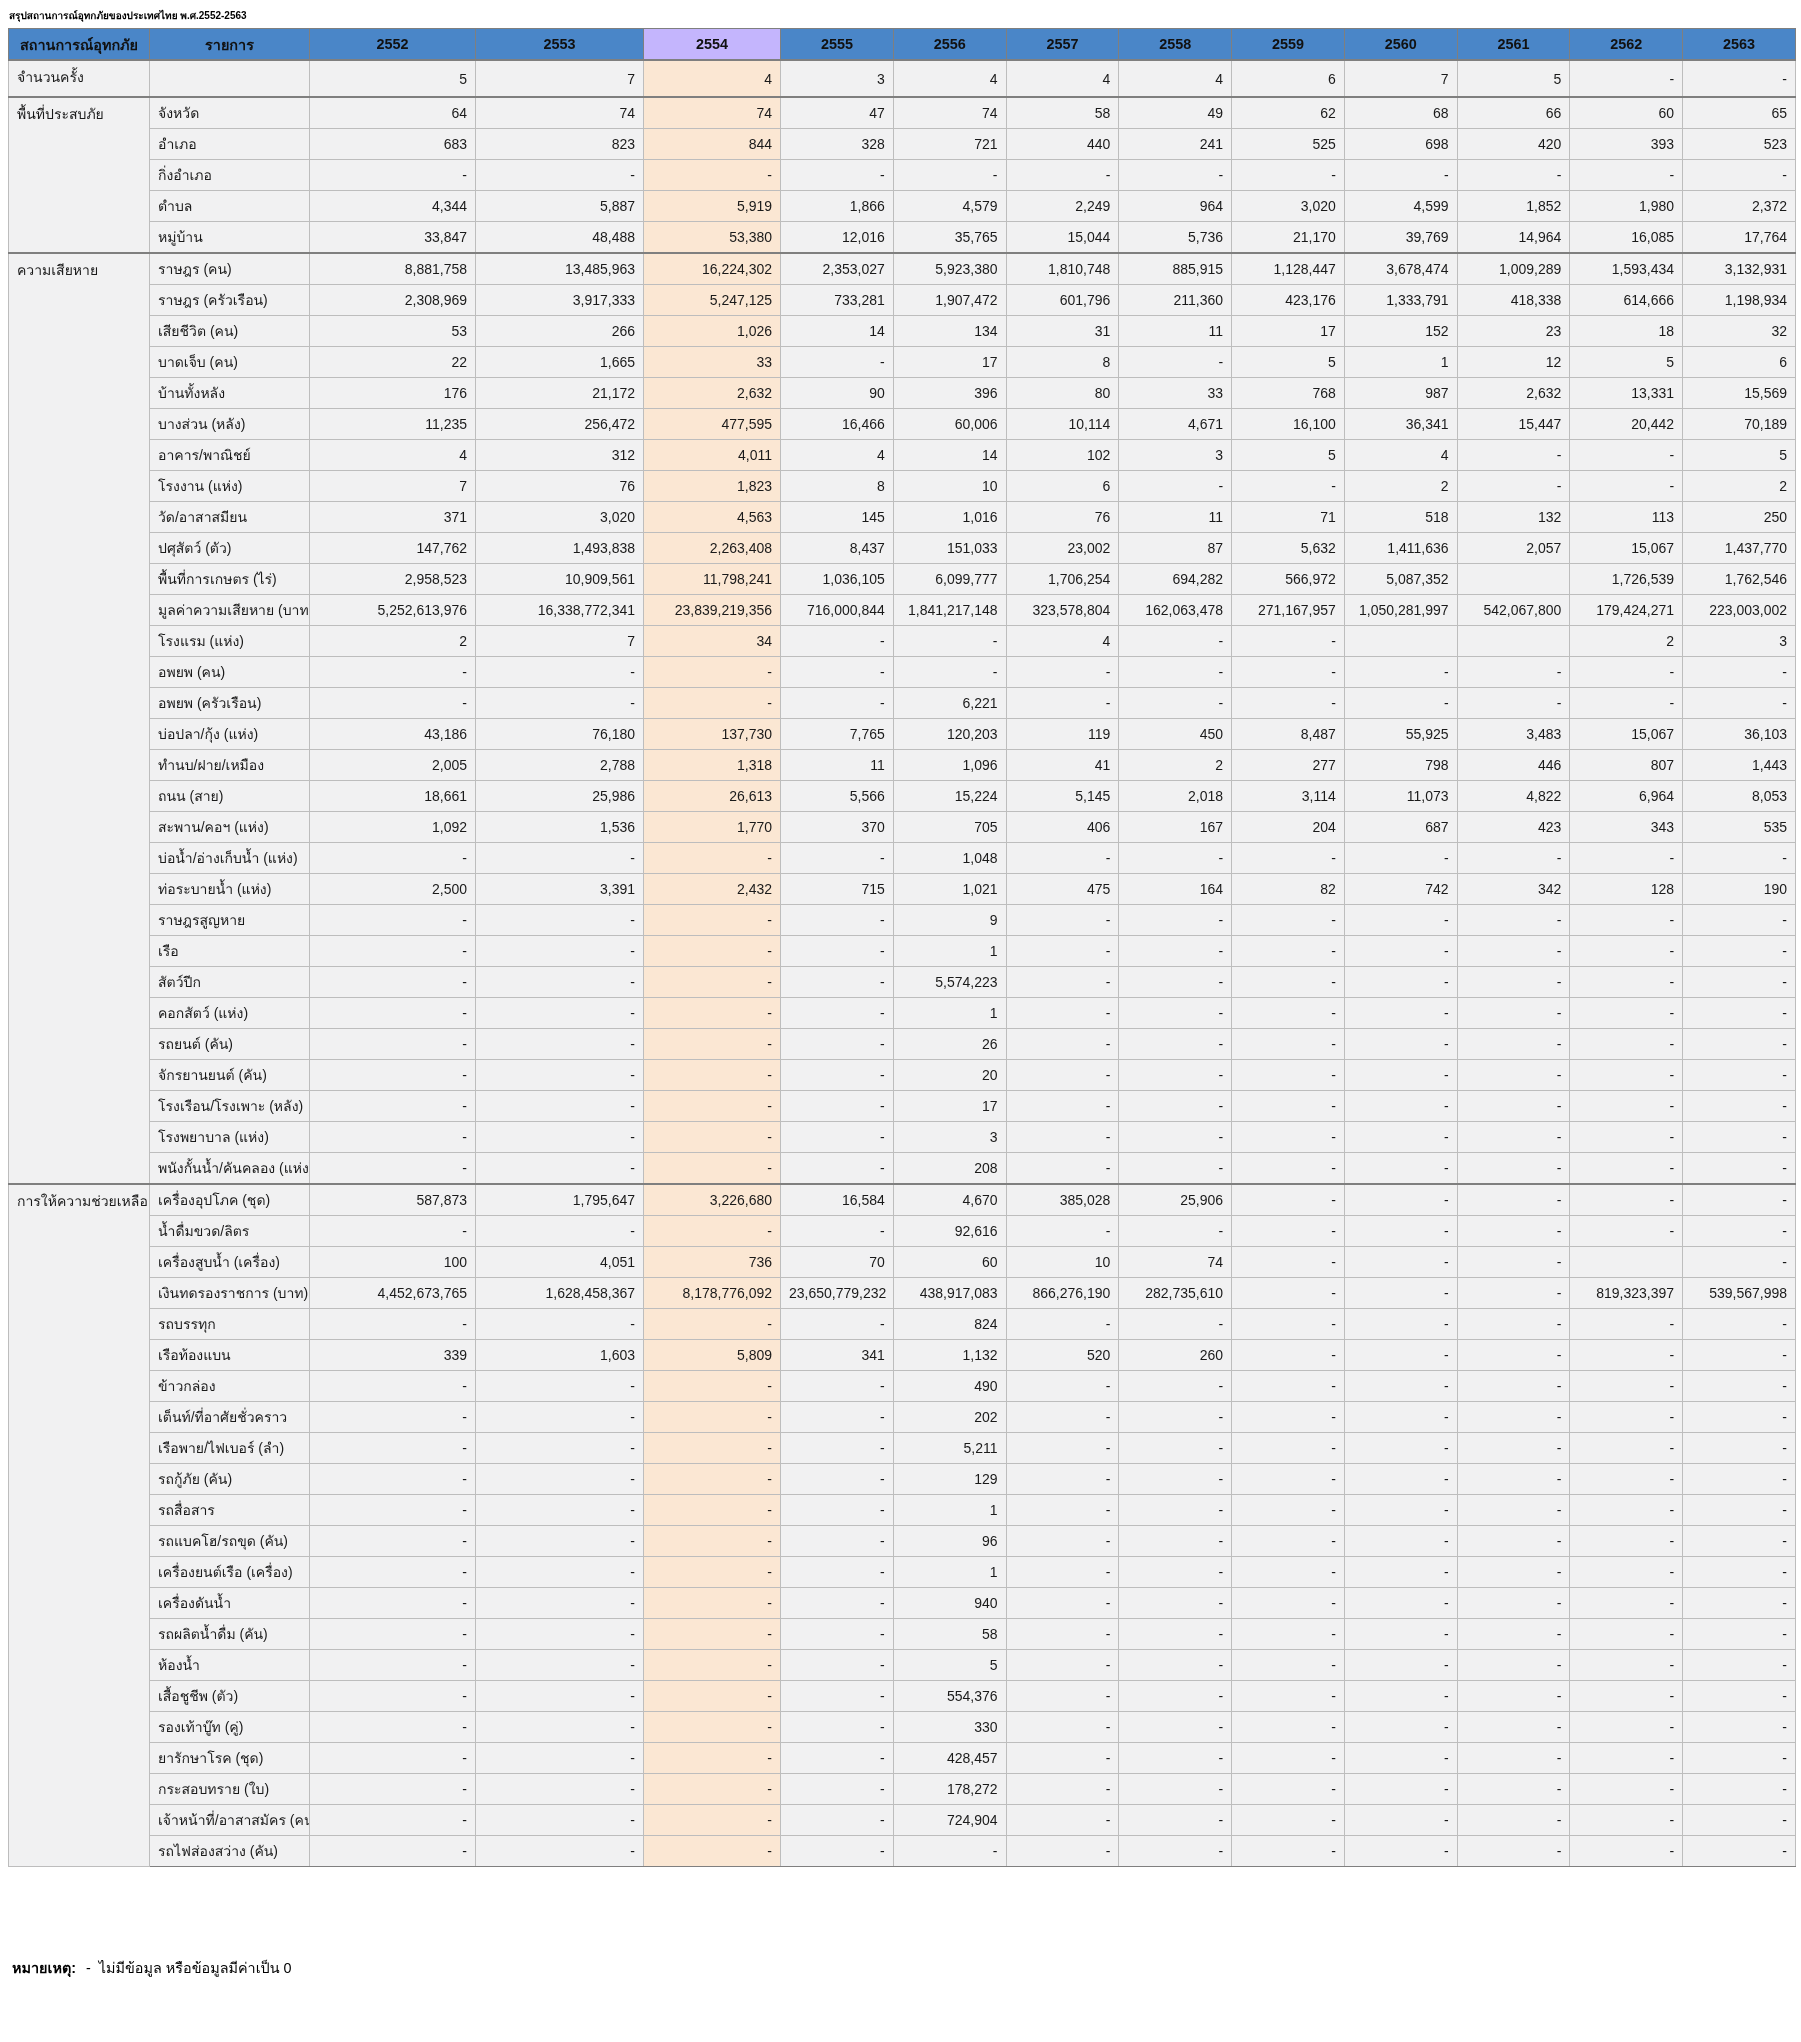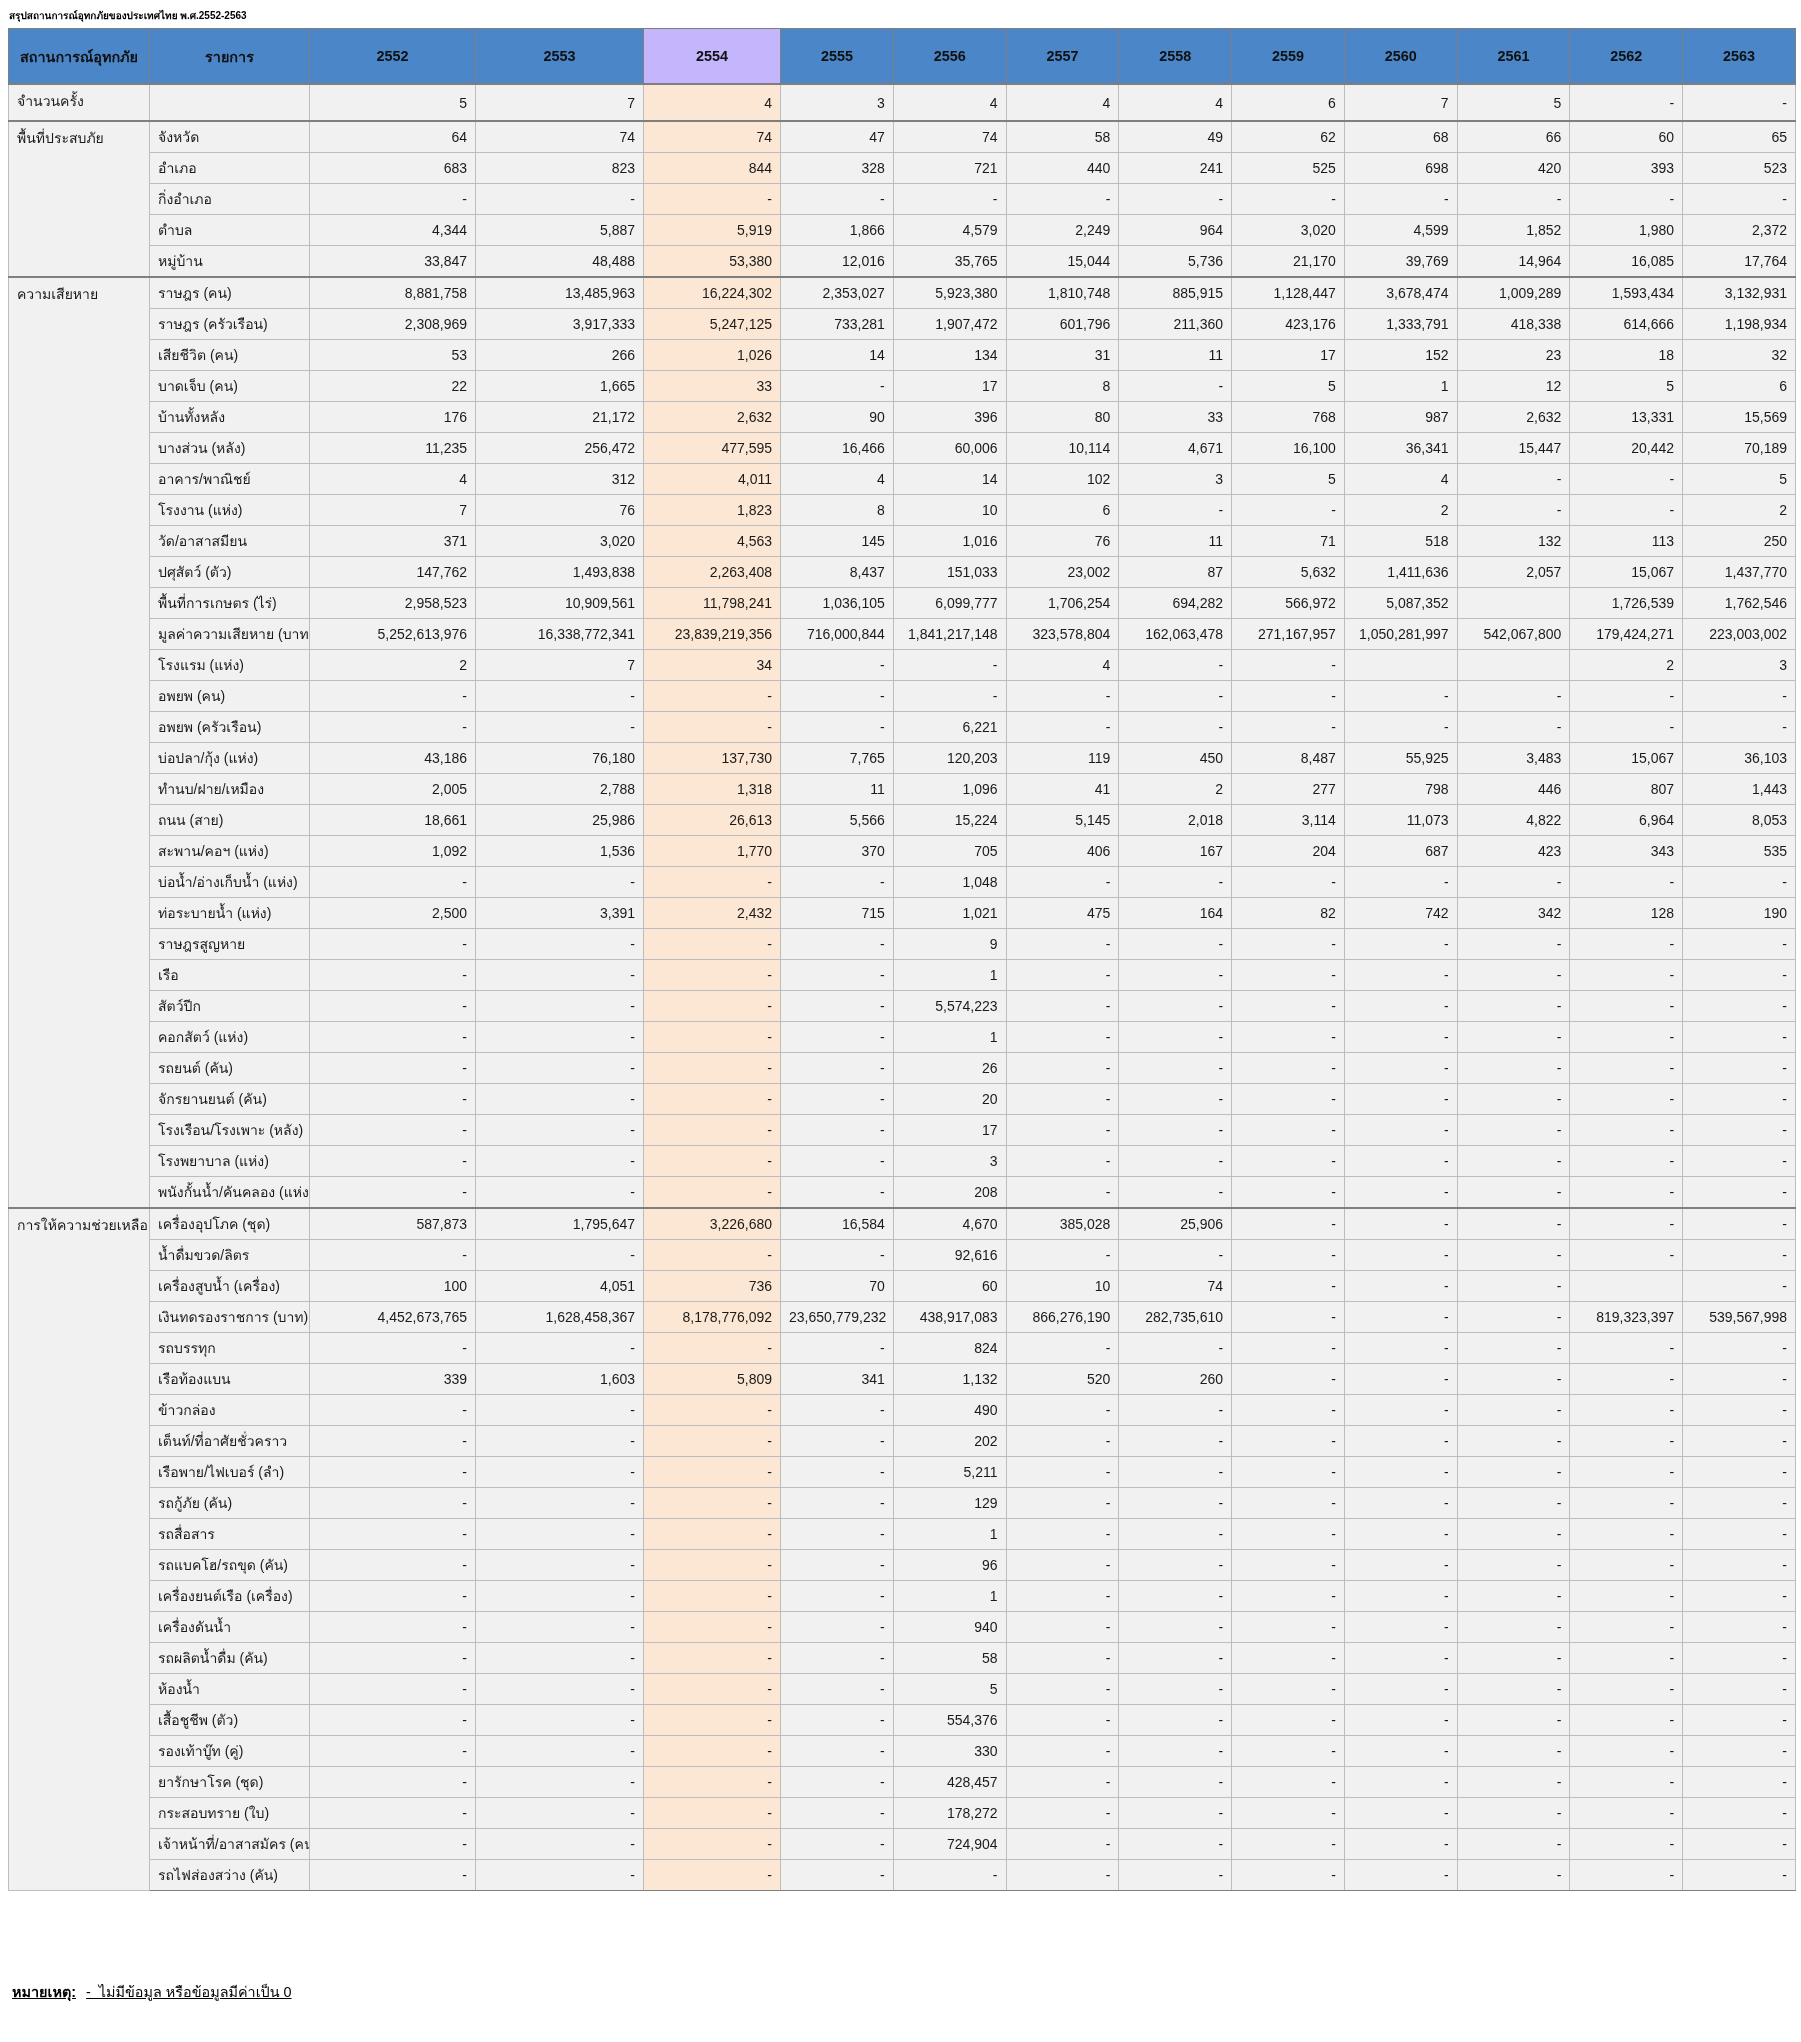--- a/index.html
+++ b/index.html
@@ -18,36 +18,36 @@
     border:1px solid #7f7f7f;
   }
   col.c-situation{width:141px;}
   col.c-item{width:160px;}
   col.c-y0{width:166px;}
   col.c-y1{width:168px;}
   col.c-y2{width:137px;}
   thead th{
     background:#4a86c8;color:#111;font-weight:bold;
     font-size:14.4px;text-align:center;height:30px;
-    border:1px solid #7f7f7f;padding:12px 4px;
+    border:1px solid #7f7f7f;padding:0 4px;
   }
   thead th.hl-th{background:#c4b5fd;}
   tbody td{
     background:#f1f1f2;font-size:14px;height:30px;
     border:1px solid #bdbdbd;padding:0 8px;
     white-space:nowrap;overflow:hidden;
   }
   td.section-cell{vertical-align:top;text-align:left;padding-top:5px;}
   td.item-cell{text-align:left;}
   td.num-cell{text-align:right;}
   td.hl{background:#fbe7d3;}
   tr.section-start td{border-top:2px solid #7f7f7f;margin-top:28px;}
   table.data tbody tr:last-child td{border-bottom:1px solid #7f7f7f;}
   .notes{margin:89px 0 0 4px;font-size:14.4px;color:#000;}
-  .note-line{display:flex;align-items:flex-start;text-decoration:underline;}
+  .note-line{display:flex;align-items:flex-start;}
   .note-label{font-weight:bold;white-space:pre;}
   .note-text{margin-left:10px;white-space:pre-wrap;}
   .source-line{margin-top:16px;margin-left:34px;}
 </style>
 </head>
 <body>
 
 <div class="wrap">
 
   <div class="page-title">สรุปสถานการณ์อุทกภัยของประเทศไทย พ.ศ.2552-2563</div>

